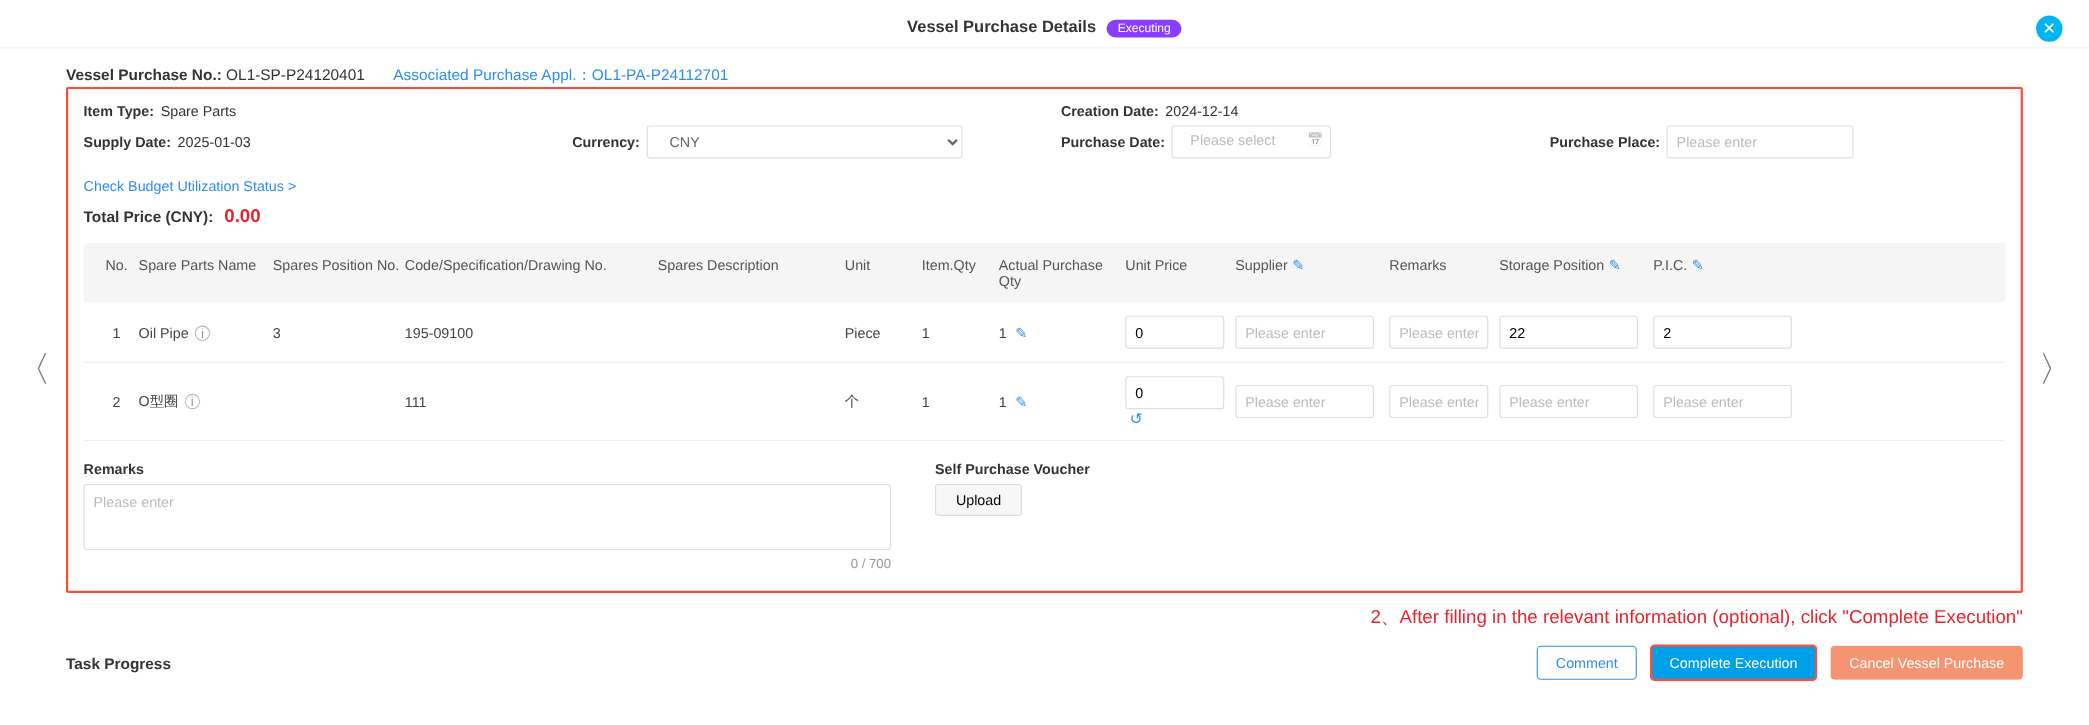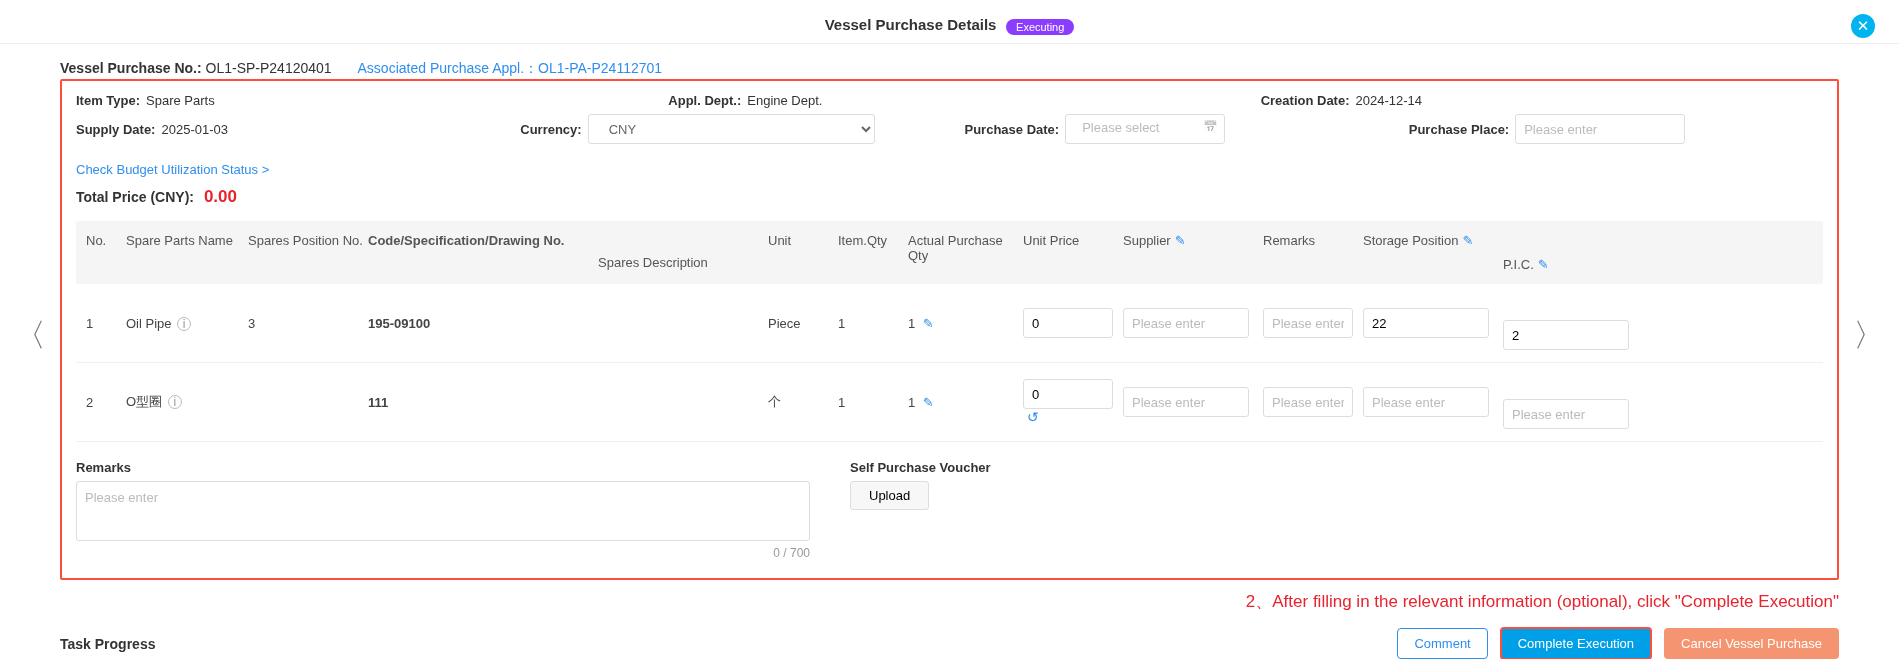--- a/index.html
+++ b/index.html
@@ -11,43 +11,43 @@
   .content { padding: 16px 60px 0 60px; position: relative; }
   .order-line { font-size: 14px; padding-bottom: 1px; }
   .order-line .label { font-weight: 600; }
   .assoc-link { color: #2f8eed; margin-left: 22px; text-decoration: none; }
   .info-box { border: 2px solid #ff4d3a; border-radius: 2px; padding: 12px 14px 18px; }
   .info-row { display: flex; gap: 30px; margin-bottom: 6px; align-items: center; }
   .info-row .item { flex: 1; display: flex; align-items: center; }
   .info-row .item .lbl { font-weight: 600; margin-right: 6px; white-space: nowrap; }
   .select, .date-input, .text-input { border: 1px solid #ddd; border-radius: 3px; padding: 5px 8px; font-size: 13px; color: #666; background: #fff; }
   .select { width: 287px; height: 30px; }
-  .date-input { width: 160px; height: 30px; position: relative; padding-left: 16px; }
+  .date-input { width: 145px; height: 30px; position: relative; padding-left: 16px; }
   .date-input::after { content: "📅"; position: absolute; right: 6px; top: 5px; filter: grayscale(1) opacity(0.4); font-size: 12px; }
   .text-input-sm { width: 170px; height: 30px; }
   .budget-link { color: #2f8eed; font-weight: 500; display: inline-block; margin: 12px 0 10px; cursor: pointer; }
   .total-line { font-size: 14px; }
   .total-line .lbl { font-weight: 600; }
   .total-val { color: #e8232e; font-weight: 700; font-size: 17px; margin-left: 6px; }
   .table-area { margin-top: 14px; }
   .thead { display: flex; background: #f5f5f5; padding: 12px 10px; font-size: 13px; color: #555; border-radius: 3px; }
   .trow { display: flex; padding: 12px 10px; align-items: center; border-bottom: 1px solid #f0f0f0; font-size: 13px; color: #444; }
-  .col-no { width: 40px; }
+  .col-no { width: 40px; text-align: center; }
   .col-name { width: 122px; }
   .col-pos { width: 120px; }
-  .col-code { width: 230px; font-weight: bold; }
-  .col-desc { width: 170px; margin-top: 22px; }
+  .col-code { width: 230px; }
+  .col-desc { width: 170px; }
   .col-unit { width: 70px; }
   .col-aqty { width: 70px; }
   .col-actqty { width: 115px; }
   .col-price { width: 100px; }
   .col-supp { width: 140px; }
   .col-rem { width: 100px; }
   .col-stor { width: 140px; }
-  .col-pic { width: 140px; margin-top: 24px; }
+  .col-pic { width: 140px; }
   .edit-ic { color: #2f8eed; margin-left: 4px; cursor: pointer; font-size: 13px; }
   .info-ic { color: #999; margin-left: 2px; font-size: 12px; border: 1px solid #bbb; border-radius: 50%; width: 14px; height: 14px; display: inline-flex; align-items: center; justify-content: center; line-height: 1; }
   .cell-input { border: 1px solid #ddd; border-radius: 3px; padding: 5px 8px; font-size: 13px; width: 90%; height: 30px; }
   .undo-ic { color: #2f8eed; margin-left: 4px; cursor: pointer; font-size: 14px; }
   .lower { display: flex; gap: 40px; margin-top: 18px; }
   .remarks-area { flex: 0 0 734px; }
   .remarks-area .lbl { font-weight: 600; margin-bottom: 6px; display: block; }
   .textarea { width: 100%; height: 60px; border: 1px solid #ddd; border-radius: 3px; padding: 8px; font-size: 13px; resize: none; font-family: inherit; }
   .ta-count { text-align: right; color: #999; font-size: 12px; margin-top: 2px; }
   .voucher-area { flex: 0 0 260px; }
@@ -86,24 +86,20 @@
     <a href="#" class="assoc-link">
       <span>Associated Purchase Appl.：</span><span>OL1-PA-P24112701</span>
     </a>
   </div>
 
   <div class="info-box">
     <div class="info-row">
       <div class="item">
           <span class="lbl">Item Type:</span>
           <span>Spare Parts</span>
-        </div>
-      <div class="item">
-          <span class="lbl">Appl. Dept.:</span>
-          <span>Engine Dept.</span>
         </div>
       <div class="item">
           <span class="lbl">Creation Date:</span>
           <span>2024-12-14</span>
         </div>
     </div>
     <div class="info-row">
       <div class="item">
           <span class="lbl">Supply Date:</span>
           <span>2025-01-03</span>

